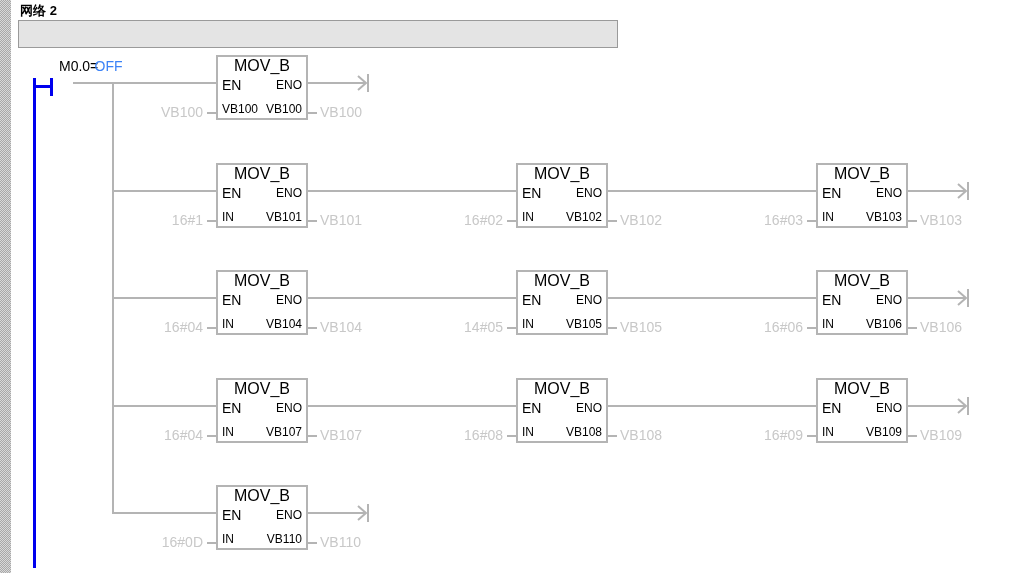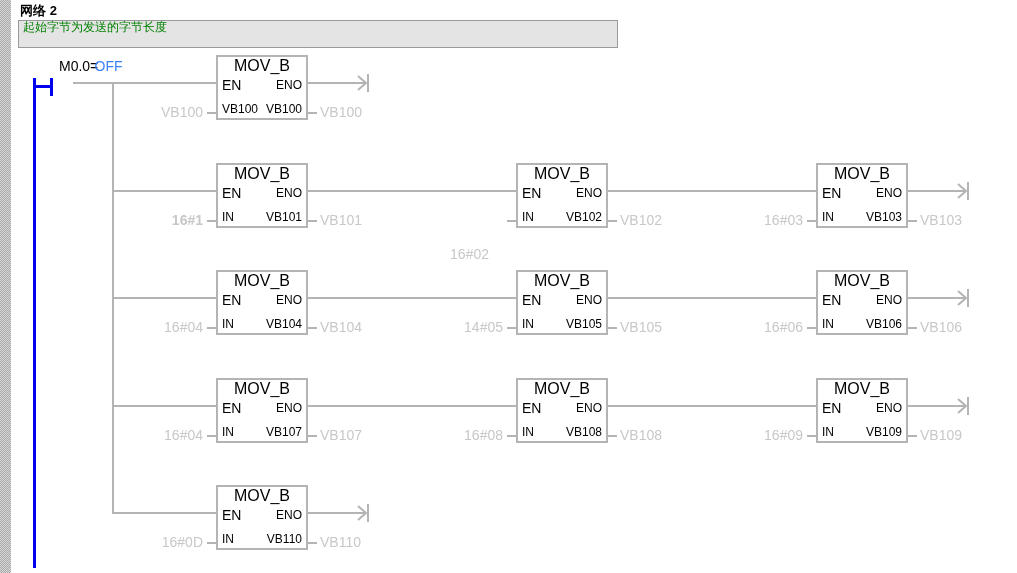--- a/index.html
+++ b/index.html
@@ -88,21 +88,20 @@
 <body>
 
 <div id="gutter"></div>
 
 <div id="net-title">
   <span>网络</span>
   <span class="num">2</span>
 </div>
 
 <div id="comment-box">
-  <div class="cline">起始字节为发送的字节长度</div>
 </div>
 
 <div id="ladder">
     <div class="rail" style="left: 33px; top: 78px; width: 3px; height: 490px;"></div>
     <div class="rail" style="left: 33px; top: 85px; width: 17px; height: 3px;"></div>
     <div class="contact-bar" style="left: 50px; top: 78px; height: 18px;"></div>
     <div class="lbl lbl-black" style="left: 59px; top: 60px;">M0.0=</div>
     <div class="lbl lbl-olive" style="left: 94.5px; top: 60px;">OFF</div>
     <div class="wire-h" style="left: 73px; top: 82px; width: 41px;"></div>
     <div class="wire-v" style="left: 112px; top: 82px; height: 432px;"></div>
@@ -124,33 +123,33 @@
     </svg>
     <div class="wire-h" style="left: 112px; top: 190px; width: 104px;"></div>
     <div class="fb" style="left: 216px; top: 163px; width: 92px; height: 65px;">
       <div class="fb-title">MOV_B</div>
       <div class="fb-en">EN</div>
       <div class="fb-eno">ENO</div>
       <div class="fb-in">IN</div>
       <div class="fb-out">VB101</div>
     </div>
     <div class="wire-h" style="left: 207px; top: 220px; width: 9px;"></div>
-    <div class="lbl lbl-gray" style="left: auto; top: 214px; right: 814px; font-weight: bold;">16#1</div>
+    <div class="lbl lbl-gray" style="left: auto; top: 214px; right: 814px;">16#1</div>
     <div class="wire-h" style="left: 308px; top: 220px; width: 9px;"></div>
     <div class="lbl lbl-gray" style="left: 320px; top: 214px;">VB101</div>
     <div class="wire-h" style="left: 308px; top: 190px; width: 208px;"></div>
     <div class="fb" style="left: 516px; top: 163px; width: 92px; height: 65px;">
       <div class="fb-title">MOV_B</div>
       <div class="fb-en">EN</div>
       <div class="fb-eno">ENO</div>
       <div class="fb-in">IN</div>
       <div class="fb-out">VB102</div>
     </div>
     <div class="wire-h" style="left: 507px; top: 220px; width: 9px;"></div>
-    <div class="lbl lbl-gray" style="left: auto; top: 214px; right: 528px; margin-top: 34px;">16#02</div>
+    <div class="lbl lbl-gray" style="left: auto; top: 214px; right: 514px;">16#02</div>
     <div class="wire-h" style="left: 608px; top: 220px; width: 9px;"></div>
     <div class="lbl lbl-gray" style="left: 620px; top: 214px;">VB102</div>
     <div class="wire-h" style="left: 608px; top: 190px; width: 208px;"></div>
     <div class="fb" style="left: 816px; top: 163px; width: 92px; height: 65px;">
       <div class="fb-title">MOV_B</div>
       <div class="fb-en">EN</div>
       <div class="fb-eno">ENO</div>
       <div class="fb-in">IN</div>
       <div class="fb-out">VB103</div>
     </div>

